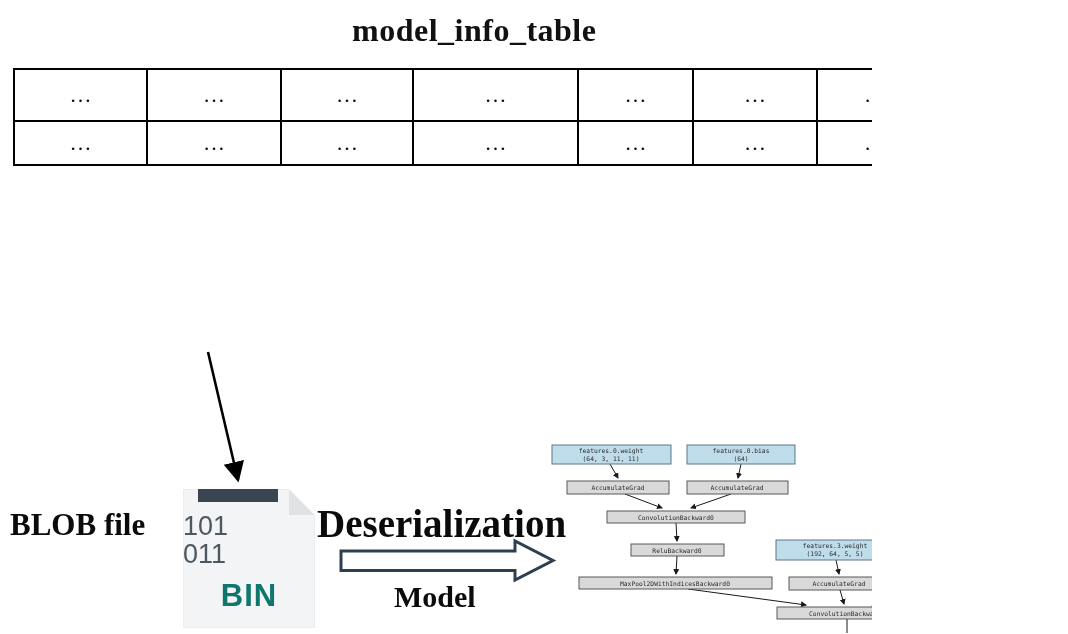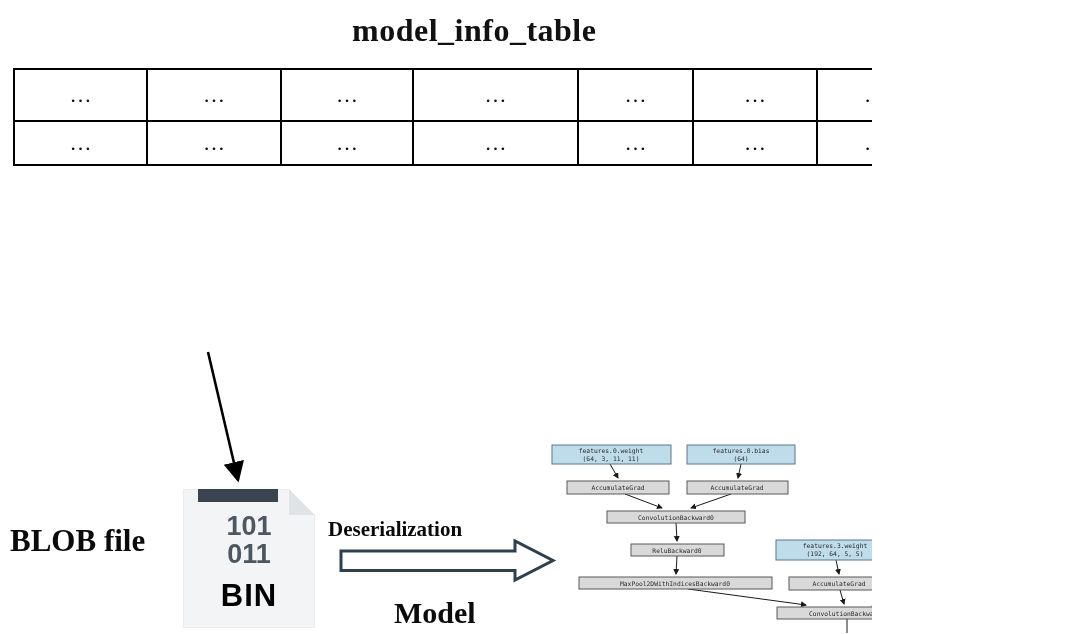--- a/index.html
+++ b/index.html
@@ -15,39 +15,39 @@
              table-layout:fixed;}
   table.info th,table.info td{border:2px solid #000;text-align:center;vertical-align:middle;
              white-space:pre-line;padding:0 2px;overflow:hidden;}
   table.info th{background:#3b74c2;color:#fff;font-size:24px;font-weight:bold;
              height:105px;line-height:1.28;}
   tr.r1 td{font-size:21.5px;color:#111;height:110px;line-height:1.25;}
   tr.r2 td{font-size:22px;color:#111;height:50px;}
   tr.r3 td{font-size:22px;color:#111;height:42px;}
 
   
-  .lbl{position:absolute;font-weight:bold;color:#0b0b0b;margin-top:16px;}
+  .lbl{position:absolute;font-weight:bold;color:#0b0b0b;}
   .lbl-blob{left:10px;top:507px;font-size:31px;}
-  .lbl-deser{left:328px;top:501px;font-size:21px;}
+  .lbl-deser{left:317px;top:501px;font-size:39px;}
   .lbl-model{left:394px;top:580px;font-size:30px;}
 
   
   .binicon{position:absolute;left:183px;top:489px;width:132px;height:139px;}
   .bin-page{position:absolute;inset:0;background:#f3f4f5;border:1px solid #ececec;}
   .bin-bar{position:absolute;left:15px;top:0;width:80px;height:13px;background:#3a4551;}
   .bin-fold-outer{position:absolute;top:0;right:0;width:0;height:0;
       border-top:26px solid #ffffff;border-left:26px solid transparent;}
   .bin-fold-inner{position:absolute;top:0;right:0;width:0;height:0;
       border-bottom:26px solid #e0e3e5;border-right:26px solid transparent;}
-  .bin-digits{position:absolute;left:0;top:24px;width:100%;text-align:center;
-      font-family:"Liberation Sans",sans-serif;font-weight:bold;font-size:27px;
+  .bin-digits{position:absolute;left:0;top:24px;width:100%;text-align:left;
+      font-family:"Liberation Sans",sans-serif;font-weight:normal;font-size:27px;
       line-height:1.02;color:#4d5761;white-space:pre-line;}
   .bin-ext{position:absolute;left:0;bottom:14px;width:100%;text-align:center;
       font-family:"Liberation Sans",sans-serif;font-weight:bold;font-size:31px;
-      color:#000000;letter-spacing:1px;}
+      color:#0f766e;letter-spacing:1px;}
 
   
   .overlay{position:absolute;left:0;top:0;width:1068px;height:634px;pointer-events:none;}
 
   
   .graphsvg{position:absolute;left:540px;top:430px;pointer-events:none;}
   .gnode-param{fill:#bedcea;stroke:#5f7785;stroke-width:1;}
   .gnode-op{fill:#d9d9d9;stroke:#595959;stroke-width:1;}
   .gtext{font-family:"DejaVu Sans Mono",monospace;font-size:6.3px;fill:#2a2a2a;
          text-anchor:middle;}

